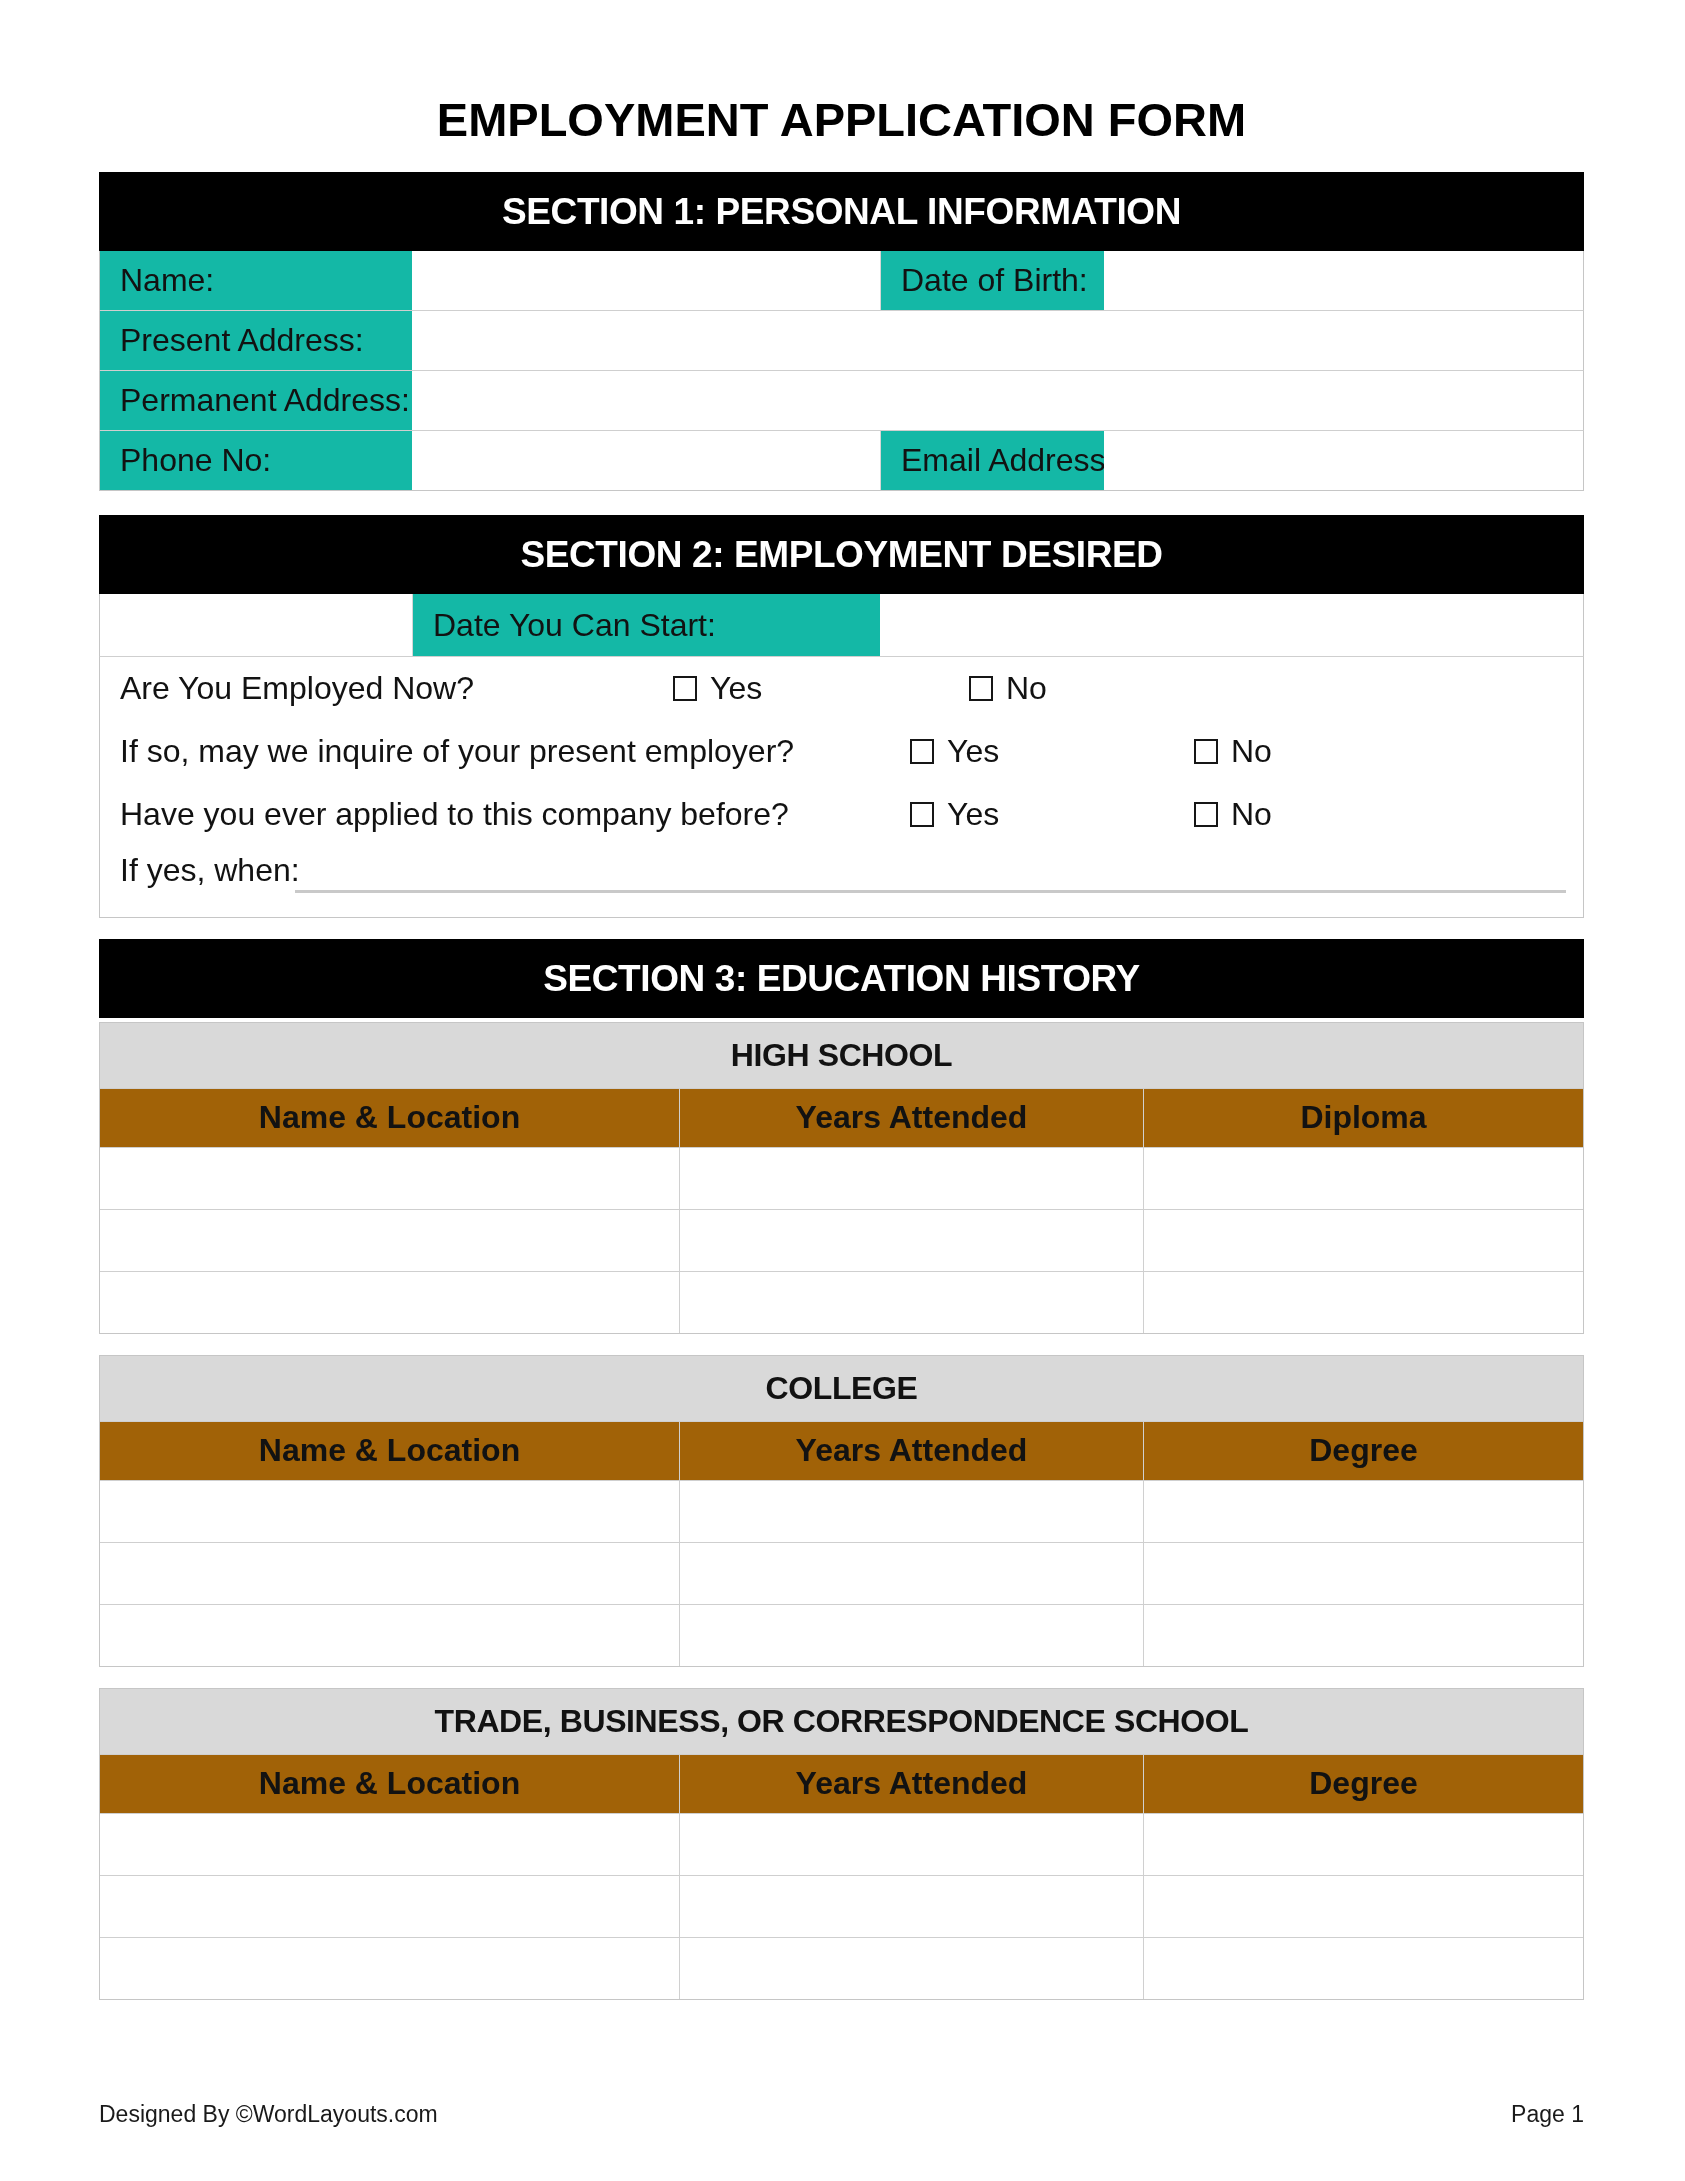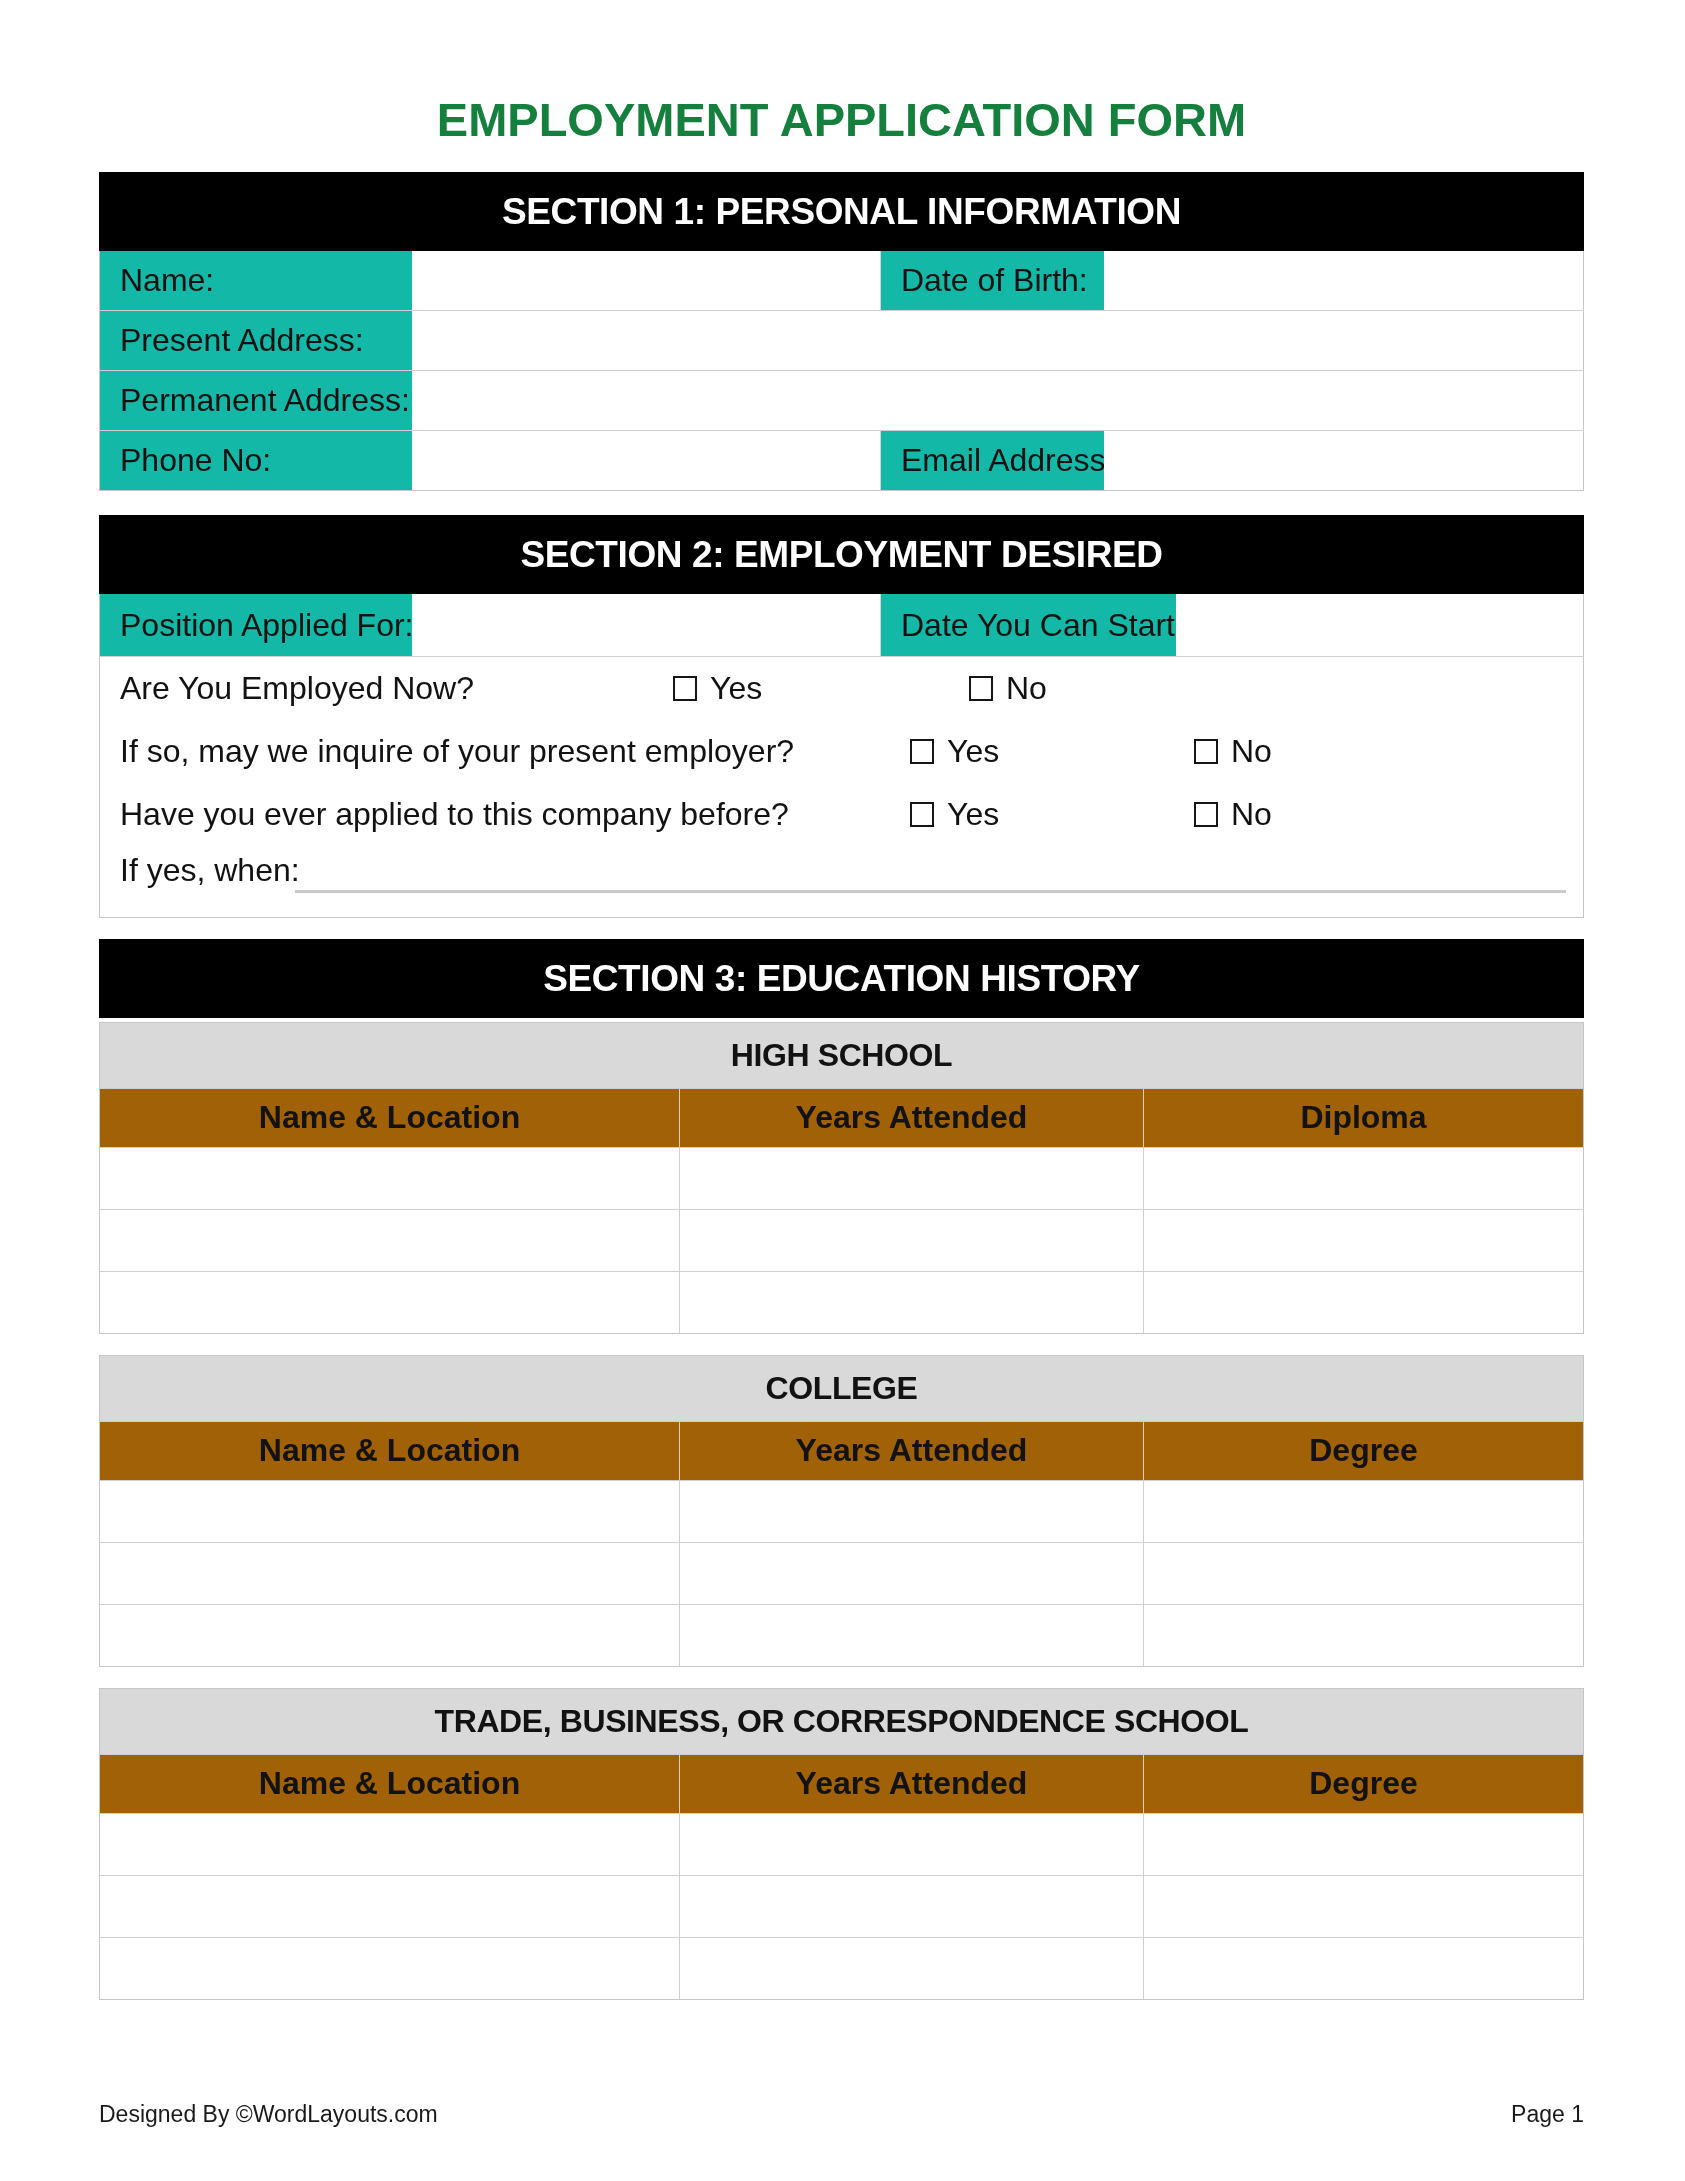--- a/index.html
+++ b/index.html
@@ -4,21 +4,21 @@
 <style>
   html,body { margin:0; padding:0; }
   body {
     width:1685px; height:2181px; background:#ffffff; position:relative;
     font-family:"Liberation Sans", sans-serif; color:#121212; overflow:hidden;
   }
   .content { position:absolute; left:99px; top:0; width:1485px; }
 
   .doc-title {
     margin:93px 0 0 0; text-align:center;
-    font-size:47px; line-height:53px; font-weight:bold; color:#15803d;
+    font-size:47px; line-height:53px; font-weight:bold; color:#000000;
     letter-spacing:0;
   }
 
   
   .sec-bar {
     background:#000000; color:#ffffff; height:79px;
     display:flex; align-items:center; justify-content:center;
     font-size:37px; font-weight:bold; letter-spacing:-0.4px;
   }
   .s1-bar { margin-top:26px; }
@@ -117,21 +117,20 @@
       <div class="lbl">Phone No:</div>
       <div class="val"></div>
       <div class="lbl mid">Email Address:</div>
       <div class="val"></div>
     </div>
   </div>
 
   <div class="sec-bar s2-bar">SECTION 2: EMPLOYMENT DESIRED</div>
   <div class="ftable">
     <div class="frow row-two2">
-      <div class="lbl">Position Applied For:</div>
       <div class="val"></div>
       <div class="lbl mid">Date You Can Start:</div>
       <div class="val"></div>
     </div>
     <div class="questions">
       <div class="q q1">
         <span>Are You Employed Now?</span>
         <span class="opt yes">
           <span class="cb"></span>
           <span>Yes</span>

